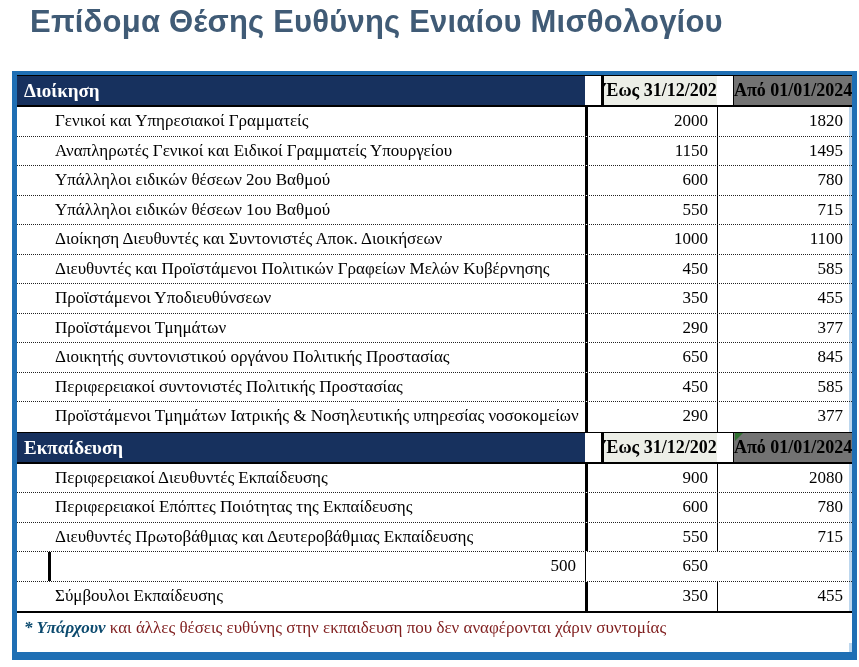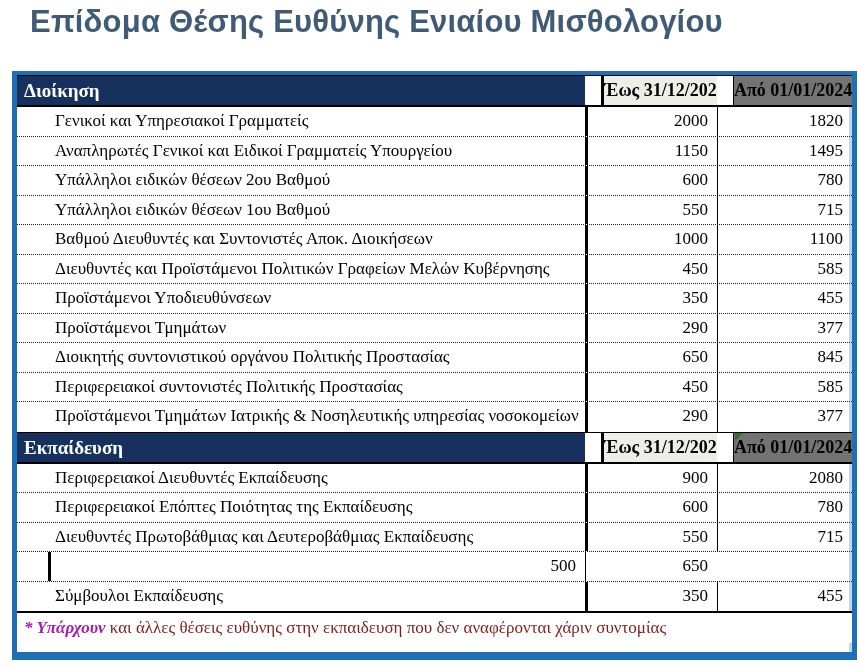--- a/index.html
+++ b/index.html
@@ -82,21 +82,21 @@
     box-sizing:border-box;
     border-top:2.5px solid #000;
     font-size:17px;
     line-height:30px;
     padding-left:7px;
     background:#fff;
     white-space:nowrap;
     overflow:hidden;
   }
   .fn-lead{
-    color:#a21caf;
+    color:#0c4a6e;
     font-weight:700;
     font-style:italic;
   }
   .fn-rest{color:#7f1d1d;}
   .corner-flag{
     position:absolute;
     left:1px;top:0;
     width:0;height:0;
     border-top:8px solid #2F7030;
     border-right:8px solid transparent;
@@ -134,21 +134,21 @@
         <div class="cell num c3">780</div>
       </div>
 
       <div class="row">
         <div class="cell label">Υπάλληλοι ειδικών θέσεων 1ου Βαθμού</div>
         <div class="cell num c2">550</div>
         <div class="cell num c3">715</div>
       </div>
 
       <div class="row">
-        <div class="cell label">Βαθμού Διευθυντές και Συντονιστές Αποκ. Διοικήσεων</div>
+        <div class="cell label">Διοίκηση Διευθυντές και Συντονιστές Αποκ. Διοικήσεων</div>
         <div class="cell num c2">1000</div>
         <div class="cell num c3">1100</div>
       </div>
 
       <div class="row">
         <div class="cell label">Διευθυντές και Προϊστάμενοι Πολιτικών Γραφείων Μελών Κυβέρνησης</div>
         <div class="cell num c2">450</div>
         <div class="cell num c3">585</div>
       </div>
 

